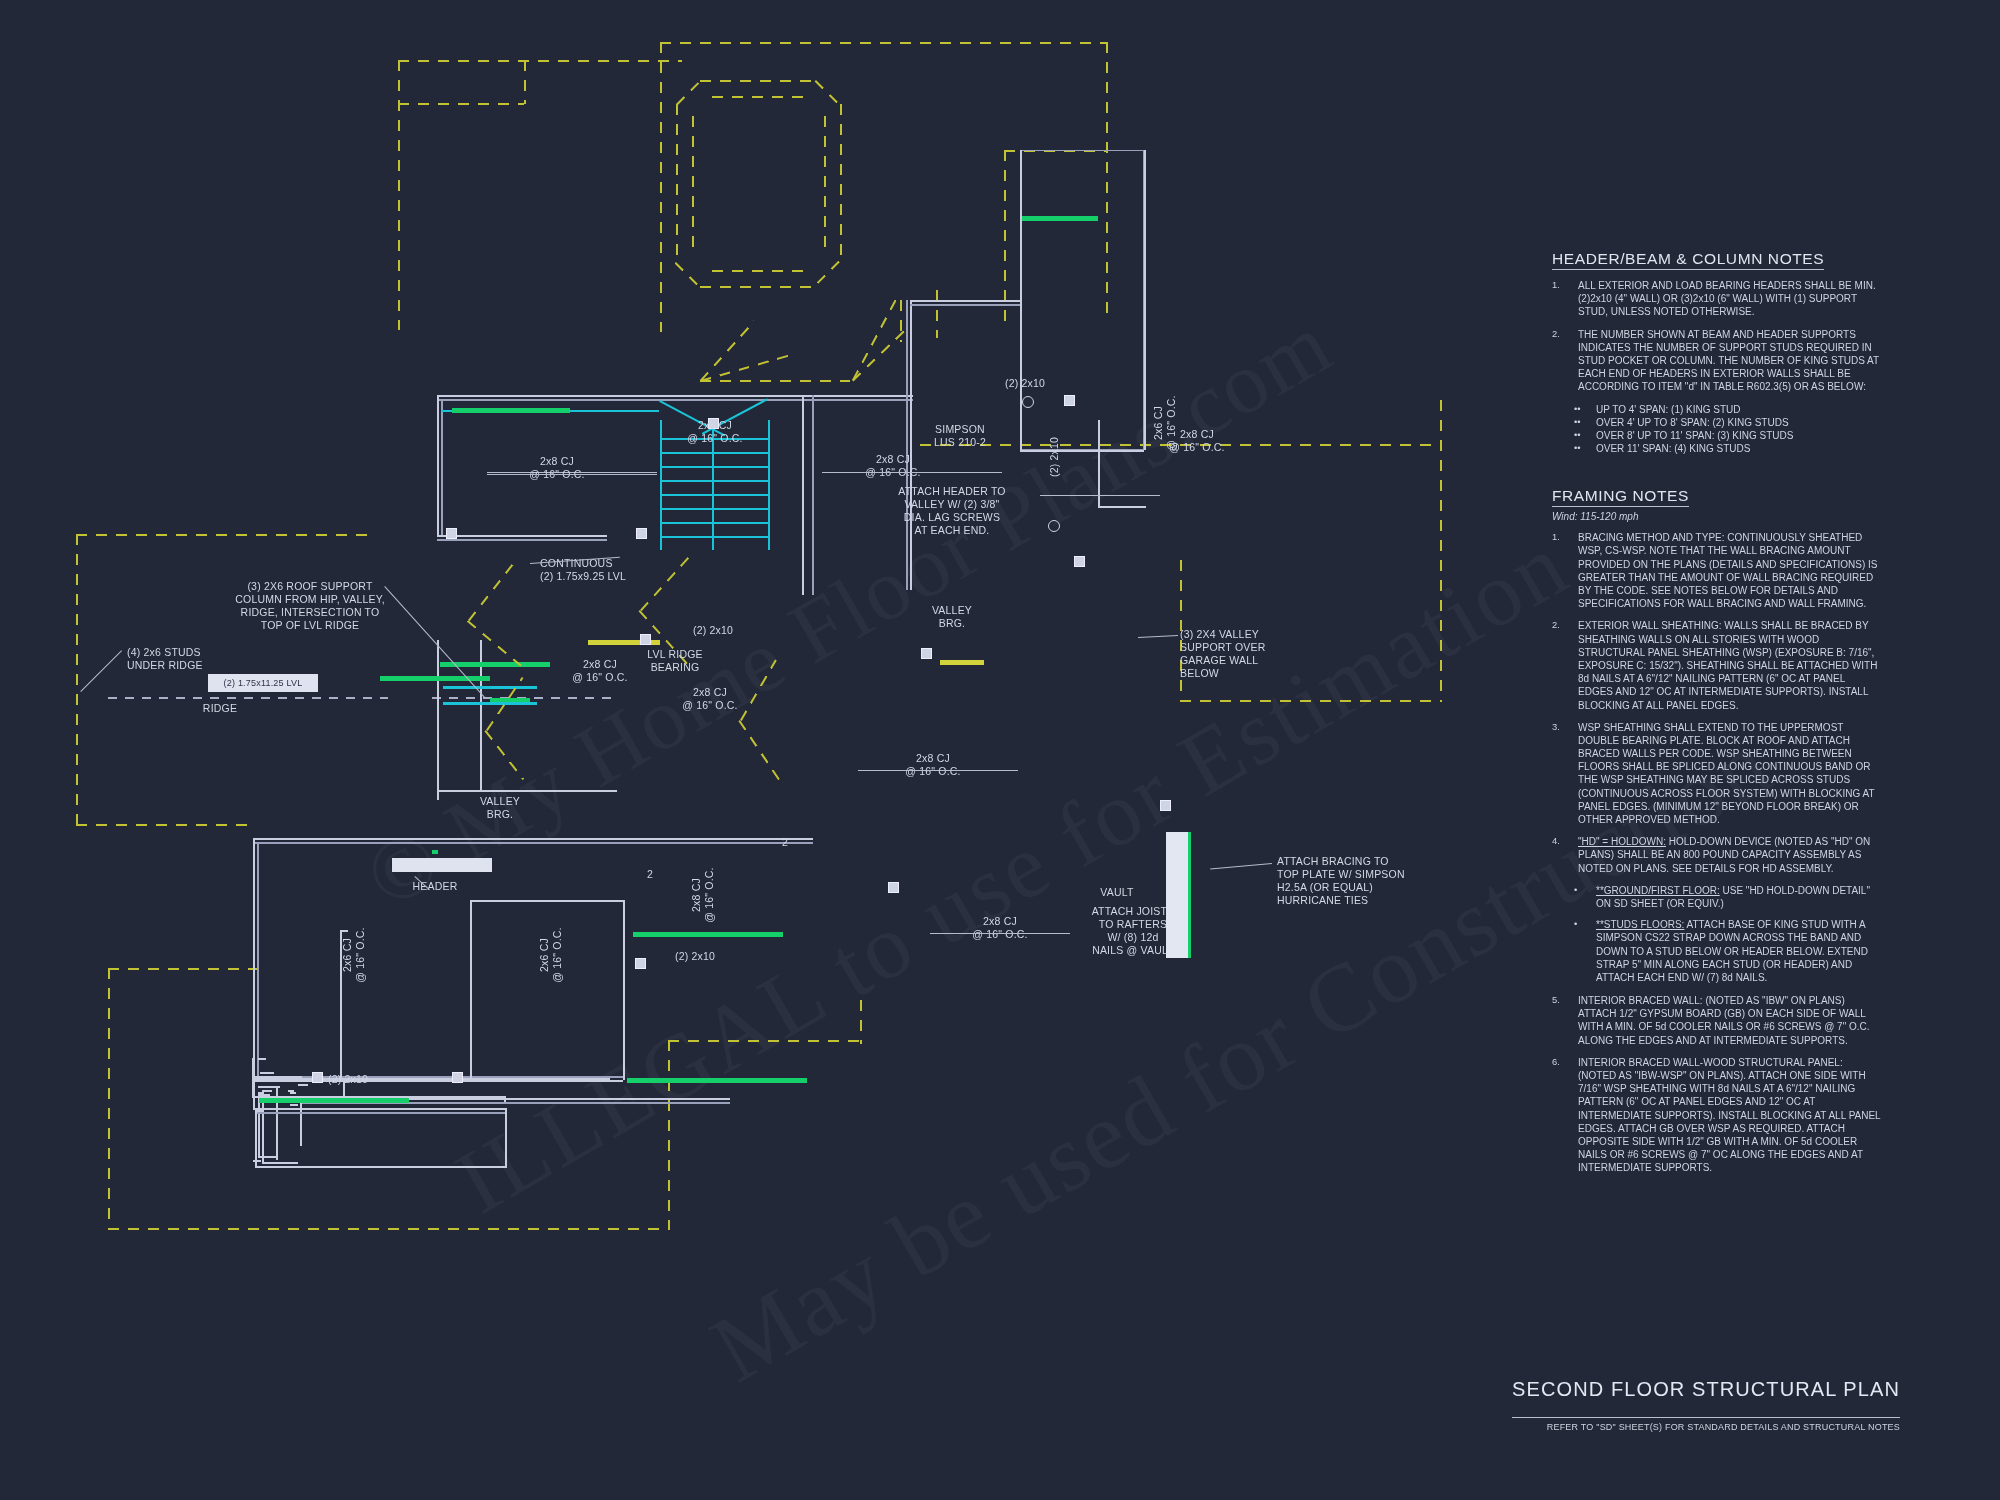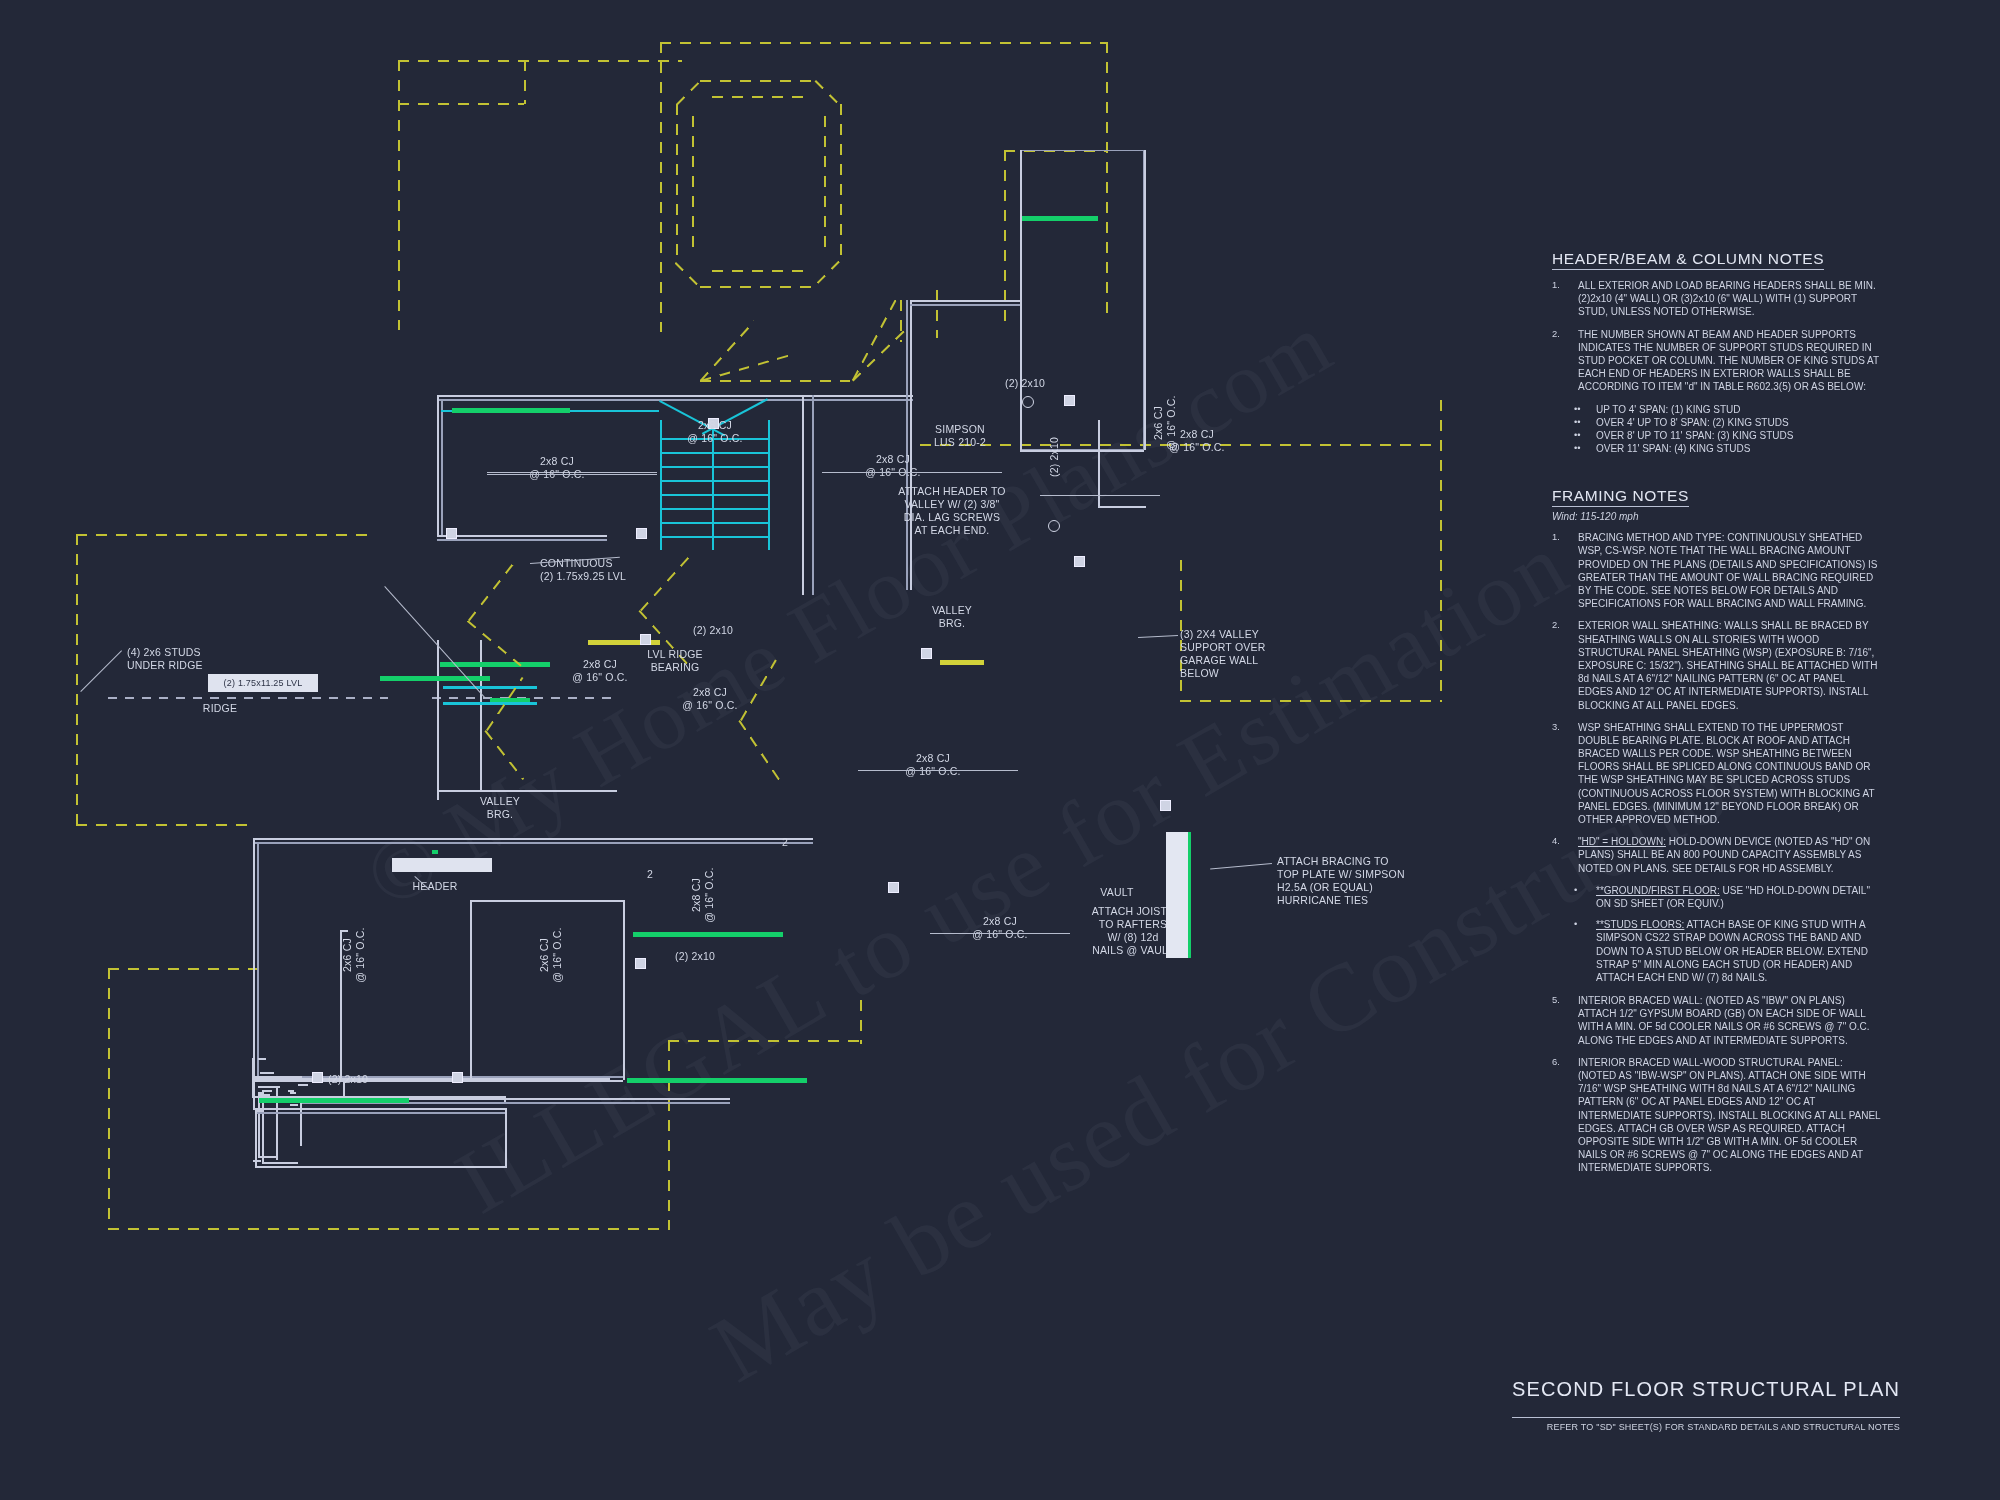--- a/index.html
+++ b/index.html
@@ -283,20 +283,24 @@
   <div class="post" style="left:1160px;top:800px;"></div>
   <div class="post" style="left:921px;top:648px;"></div>
   <div class="post" style="left:312px;top:1072px;"></div>
   <div class="post" style="left:452px;top:1072px;"></div>
   <div class="post" style="left:635px;top:958px;"></div>
   <div class="post" style="left:888px;top:882px;"></div>
   <div class="post" style="left:640px;top:634px;"></div>
   <div class="postO" style="left:1022px;top:396px;"></div>
   <div class="postO" style="left:1048px;top:520px;"></div>
 
+  <div class="t tag" style="left:170px;top:580px;width:280px;">(3) 2X6 ROOF SUPPORT
+COLUMN FROM HIP, VALLEY,
+RIDGE, INTERSECTION TO
+TOP OF LVL RIDGE</div>
   <div class="t tagL" style="left:127px;top:646px;width:180px;">(4) 2x6 STUDS
 UNDER RIDGE</div>
   <div class="t tag" style="left:175px;top:702px;width:90px;">RIDGE</div>
   <div class="fill" style="left:208px;top:674px;width:110px;height:18px;background:#dfe3ef;"></div>
   <div class="t tag" style="left:208px;top:678px;width:110px;color:#2d3346;font-size:9px;">(2) 1.75x11.25 LVL</div>
 
   <div class="t tagL" style="left:540px;top:557px;width:190px;">CONTINUOUS
 (2) 1.75x9.25 LVL</div>
   <div class="t tag" style="left:900px;top:423px;width:120px;">SIMPSON
 LUS 210-2</div>

